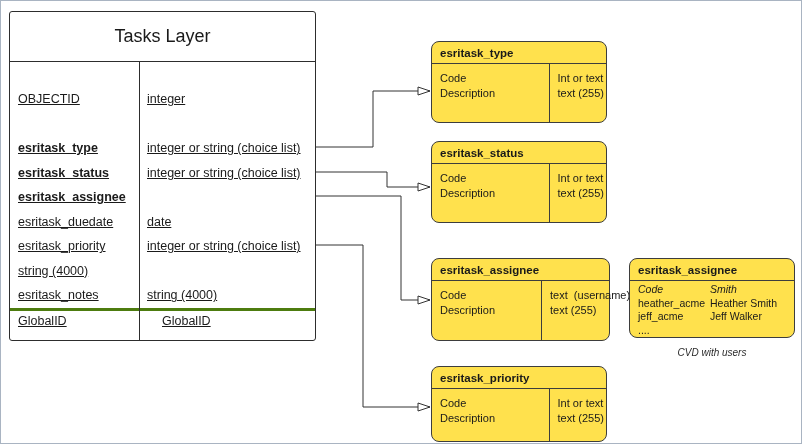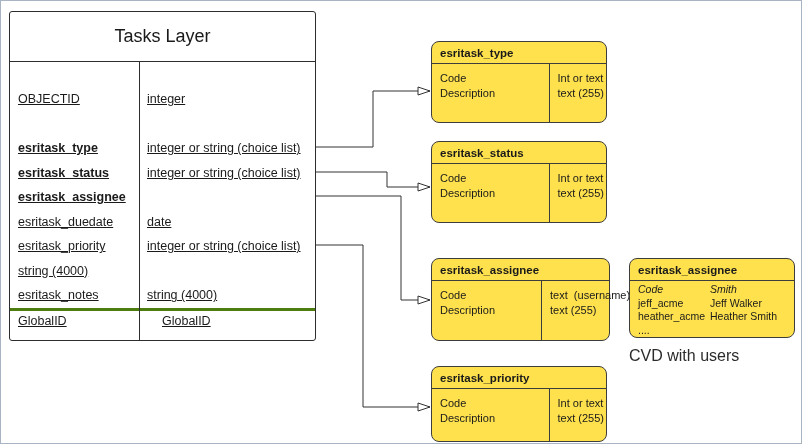--- a/index.html
+++ b/index.html
@@ -45,21 +45,21 @@
   #box-cvd      { left:628px; top:257px; width:166px; height:80px; }
   #box-priority { left:430px; top:365px; width:176px; height:76px; }
 
   
   .cvd-body { flex:1; font-size:10.5px; padding:2px 8px 0; line-height:13.5px; }
   .cvd-row { display:flex; white-space:pre; }
   .cvd-row .c1 { width:72px; }
   .cvd-head { font-style:italic; }
   .cvd-caption {
     position:absolute; left:628px; top:346px; width:166px;
-    font-size:16px; color:#2b2b2b;
+    text-align:center; font-style:italic; font-size:10px; color:#2b2b2b;
   }
 </style>
 </head>
 <body>
 
 <div class="canvas">
 
   <svg class="connectors" width="802" height="444" viewBox="0 0 802 444">
     <defs>
       <marker id="openArrow" viewBox="0 0 14 10" refX="13" refY="5" markerWidth="14" markerHeight="10" orient="auto" markerUnits="userSpaceOnUse">
@@ -158,26 +158,26 @@
   </div>
 
   <div class="dbox" id="box-cvd">
     <div class="dheader">esritask_assignee</div>
     <div class="cvd-body">
       <div class="cvd-row cvd-head">
         <div class="c1">Code</div>
         <div>Smith</div>
       </div>
       <div class="cvd-row">
+        <div class="c1">heather_acme</div>
+        <div>Heather Smith</div>
+      </div>
+      <div class="cvd-row">
         <div class="c1">jeff_acme</div>
         <div>Jeff Walker</div>
-      </div>
-      <div class="cvd-row">
-        <div class="c1">heather_acme</div>
-        <div>Heather Smith</div>
       </div>
       <div class="cvd-row">
         <div class="c1">....</div>
         <div></div>
       </div>
     </div>
   </div>
   <div class="cvd-caption">CVD with users</div>
 
   <div class="dbox" id="box-priority">

